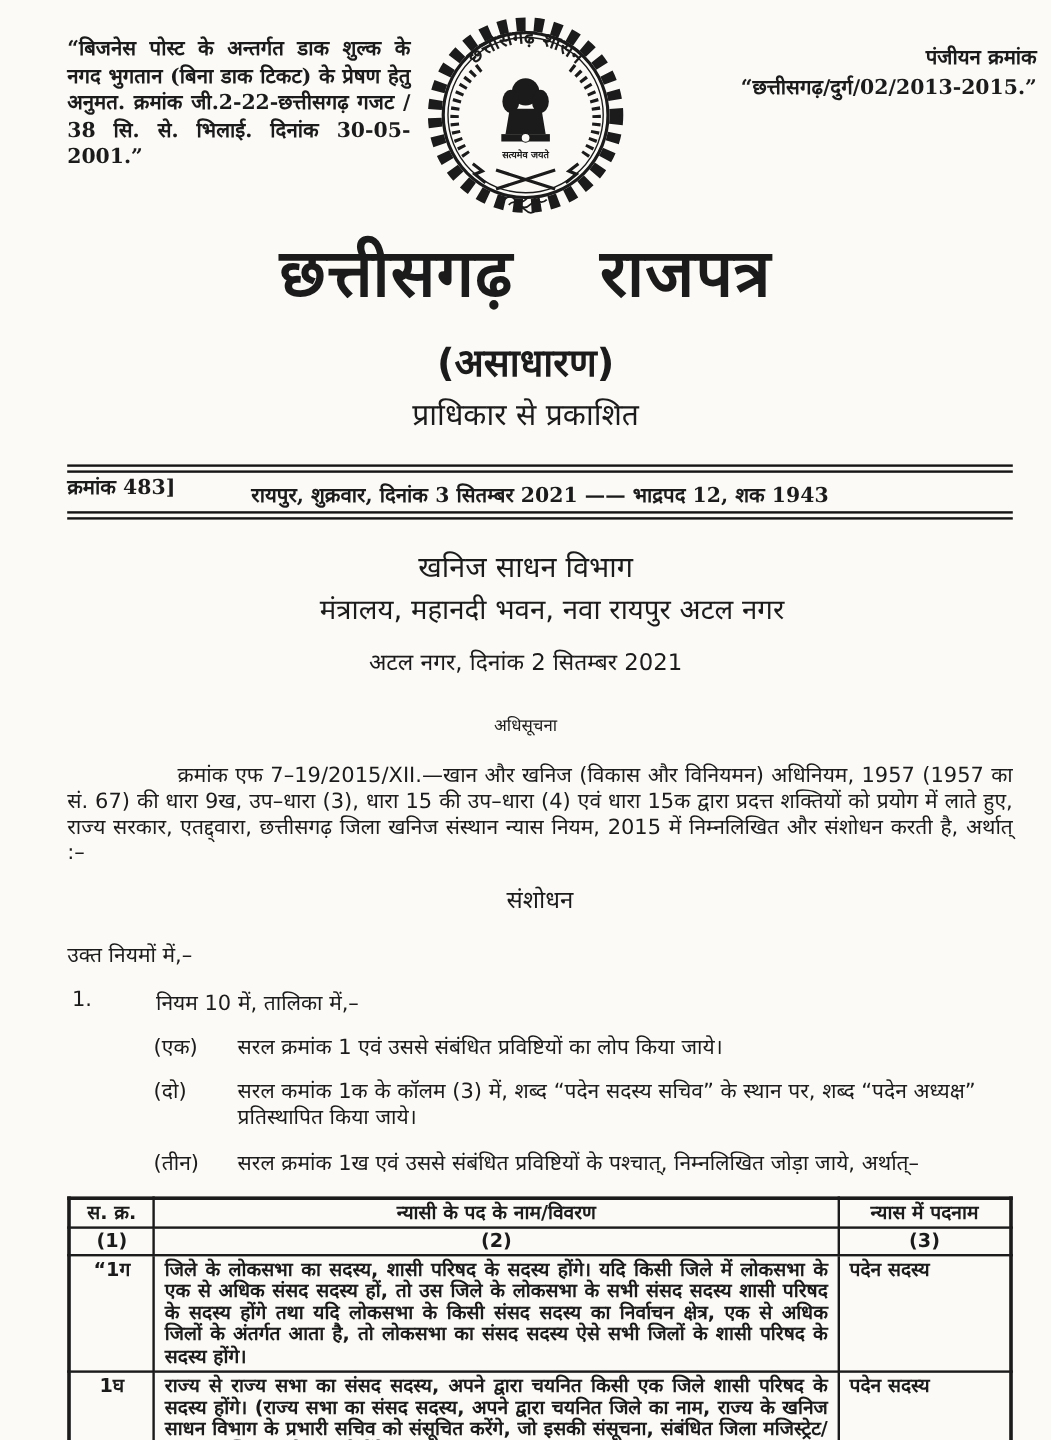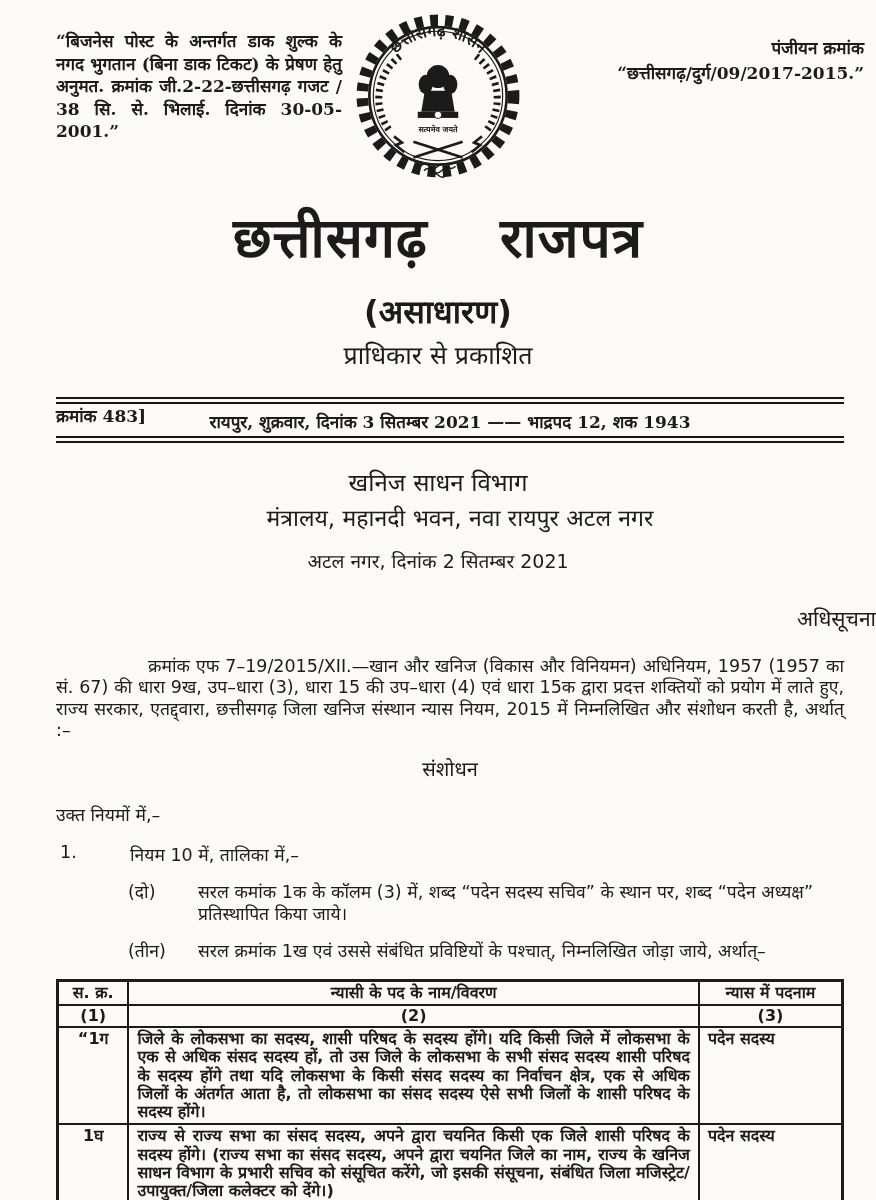--- a/index.html
+++ b/index.html
@@ -28,42 +28,42 @@
   }
   .emblem-wrap {
     position: absolute; left: 50%; top: 4px; transform: translateX(-50%);
     width: 176px; height: 190px;
   }
 
   
   .masthead { text-align: center; }
   .gazette-title {
     font-size: 55px; font-weight: bold; letter-spacing: 1px;
-    word-spacing: 52px; line-height: 1.1; margin-top: 12px;
+    word-spacing: 52px; line-height: 1.1; margin-top: 2px;
     font-family: "DejaVu Serif", "Liberation Serif", serif;
     text-align: center;
   }
   .gazette-subtitle { font-size: 32px; font-weight: bold; margin-top: 20px; }
   .gazette-authority { font-size: 25px; font-weight: normal; margin-top: 5px; }
 
   
   .rule { border-top: 2px solid #151515; border-bottom: 2px solid #151515; height: 7px; }
   .rule-block { margin-top: 26px; }
   .issue-line { position: relative; height: 32px; padding-top: 6px; }
   .issue-number { position: absolute; left: 0; top: 0; font-weight: bold; font-size: 17px;
     font-family: "DejaVu Serif", "Liberation Serif", serif; }
   .issue-date { text-align: center; font-weight: bold; font-size: 17px;
     font-family: "DejaVu Serif", "Liberation Serif", serif; }
 
   
   .dept { text-align: center; margin-top: 22px; }
   .dept-name { font-size: 24px; }
   .dept-address { font-size: 23px; margin-top: 3px; margin-left: 44px; }
   .dept-date { font-size: 19px; margin-top: 15px; }
-  .notif-heading { text-align: right; font-size: 21px; margin-top: 30px; }
+  .notif-heading { text-align: center; font-size: 14px; margin-top: 30px; }
 
   
   .notif-body {
     margin-top: 24px; font-size: 17.5px; line-height: 1.23;
     text-align: justify; text-indent: 92px;
   }
 
   
   .amend-heading { text-align: center; font-size: 20px; margin-top: 13px; }
   .amend-intro { font-size: 17.5px; margin-top: 20px; }
@@ -133,21 +133,21 @@
         <g stroke="#1b1b1b" stroke-width="1.6" fill="none">
           <path d="M 80,184 q 5,-5 10,0 t 10,0 t 10,0 t 10,0"></path>
           <path d="M 84,189 q 5,-5 10,0 t 10,0 t 10,0"></path>
           <path d="M 90,194 q 5,-5 10,0 t 10,0"></path>
         </g>
       </svg>
     </div>
 
     <div class="registration">
       <div>पंजीयन क्रमांक</div>
-      <div>“छत्तीसगढ़/दुर्ग/09/2017-2015.”</div>
+      <div>“छत्तीसगढ़/दुर्ग/02/2013-2015.”</div>
     </div>
   </div>
 
   <div class="masthead">
     <div class="gazette-title">छत्तीसगढ़ राजपत्र</div>
     <div class="gazette-subtitle">(असाधारण)</div>
     <div class="gazette-authority">प्राधिकार से प्रकाशित</div>
   </div>
 
   <div class="inner rule-block">
@@ -171,20 +171,24 @@
 
     <div class="amend-heading">संशोधन</div>
 
     <div class="amend-intro">उक्त नियमों में,–</div>
 
     <div class="amend-item1">
       <span class="num">1.</span>
       <span>नियम 10 में, तालिका में,–</span>
     </div>
 
+    <div class="sub-item">
+      <span class="lbl">(एक)</span>
+      <span>सरल क्रमांक 1 एवं उससे संबंधित प्रविष्टियों का लोप किया जाये।</span>
+    </div>
 
     <div class="sub-item">
       <span class="lbl">(दो)</span>
       <span>सरल कमांक 1क के कॉलम (3) में, शब्द “पदेन सदस्य सचिव” के स्थान पर, शब्द “पदेन अध्यक्ष” प्रतिस्थापित किया जाये।</span>
     </div>
 
     <div class="sub-item">
       <span class="lbl">(तीन)</span>
       <span>सरल क्रमांक 1ख एवं उससे संबंधित प्रविष्टियों के पश्चात्, निम्नलिखित जोड़ा जाये, अर्थात्–</span>
     </div>

